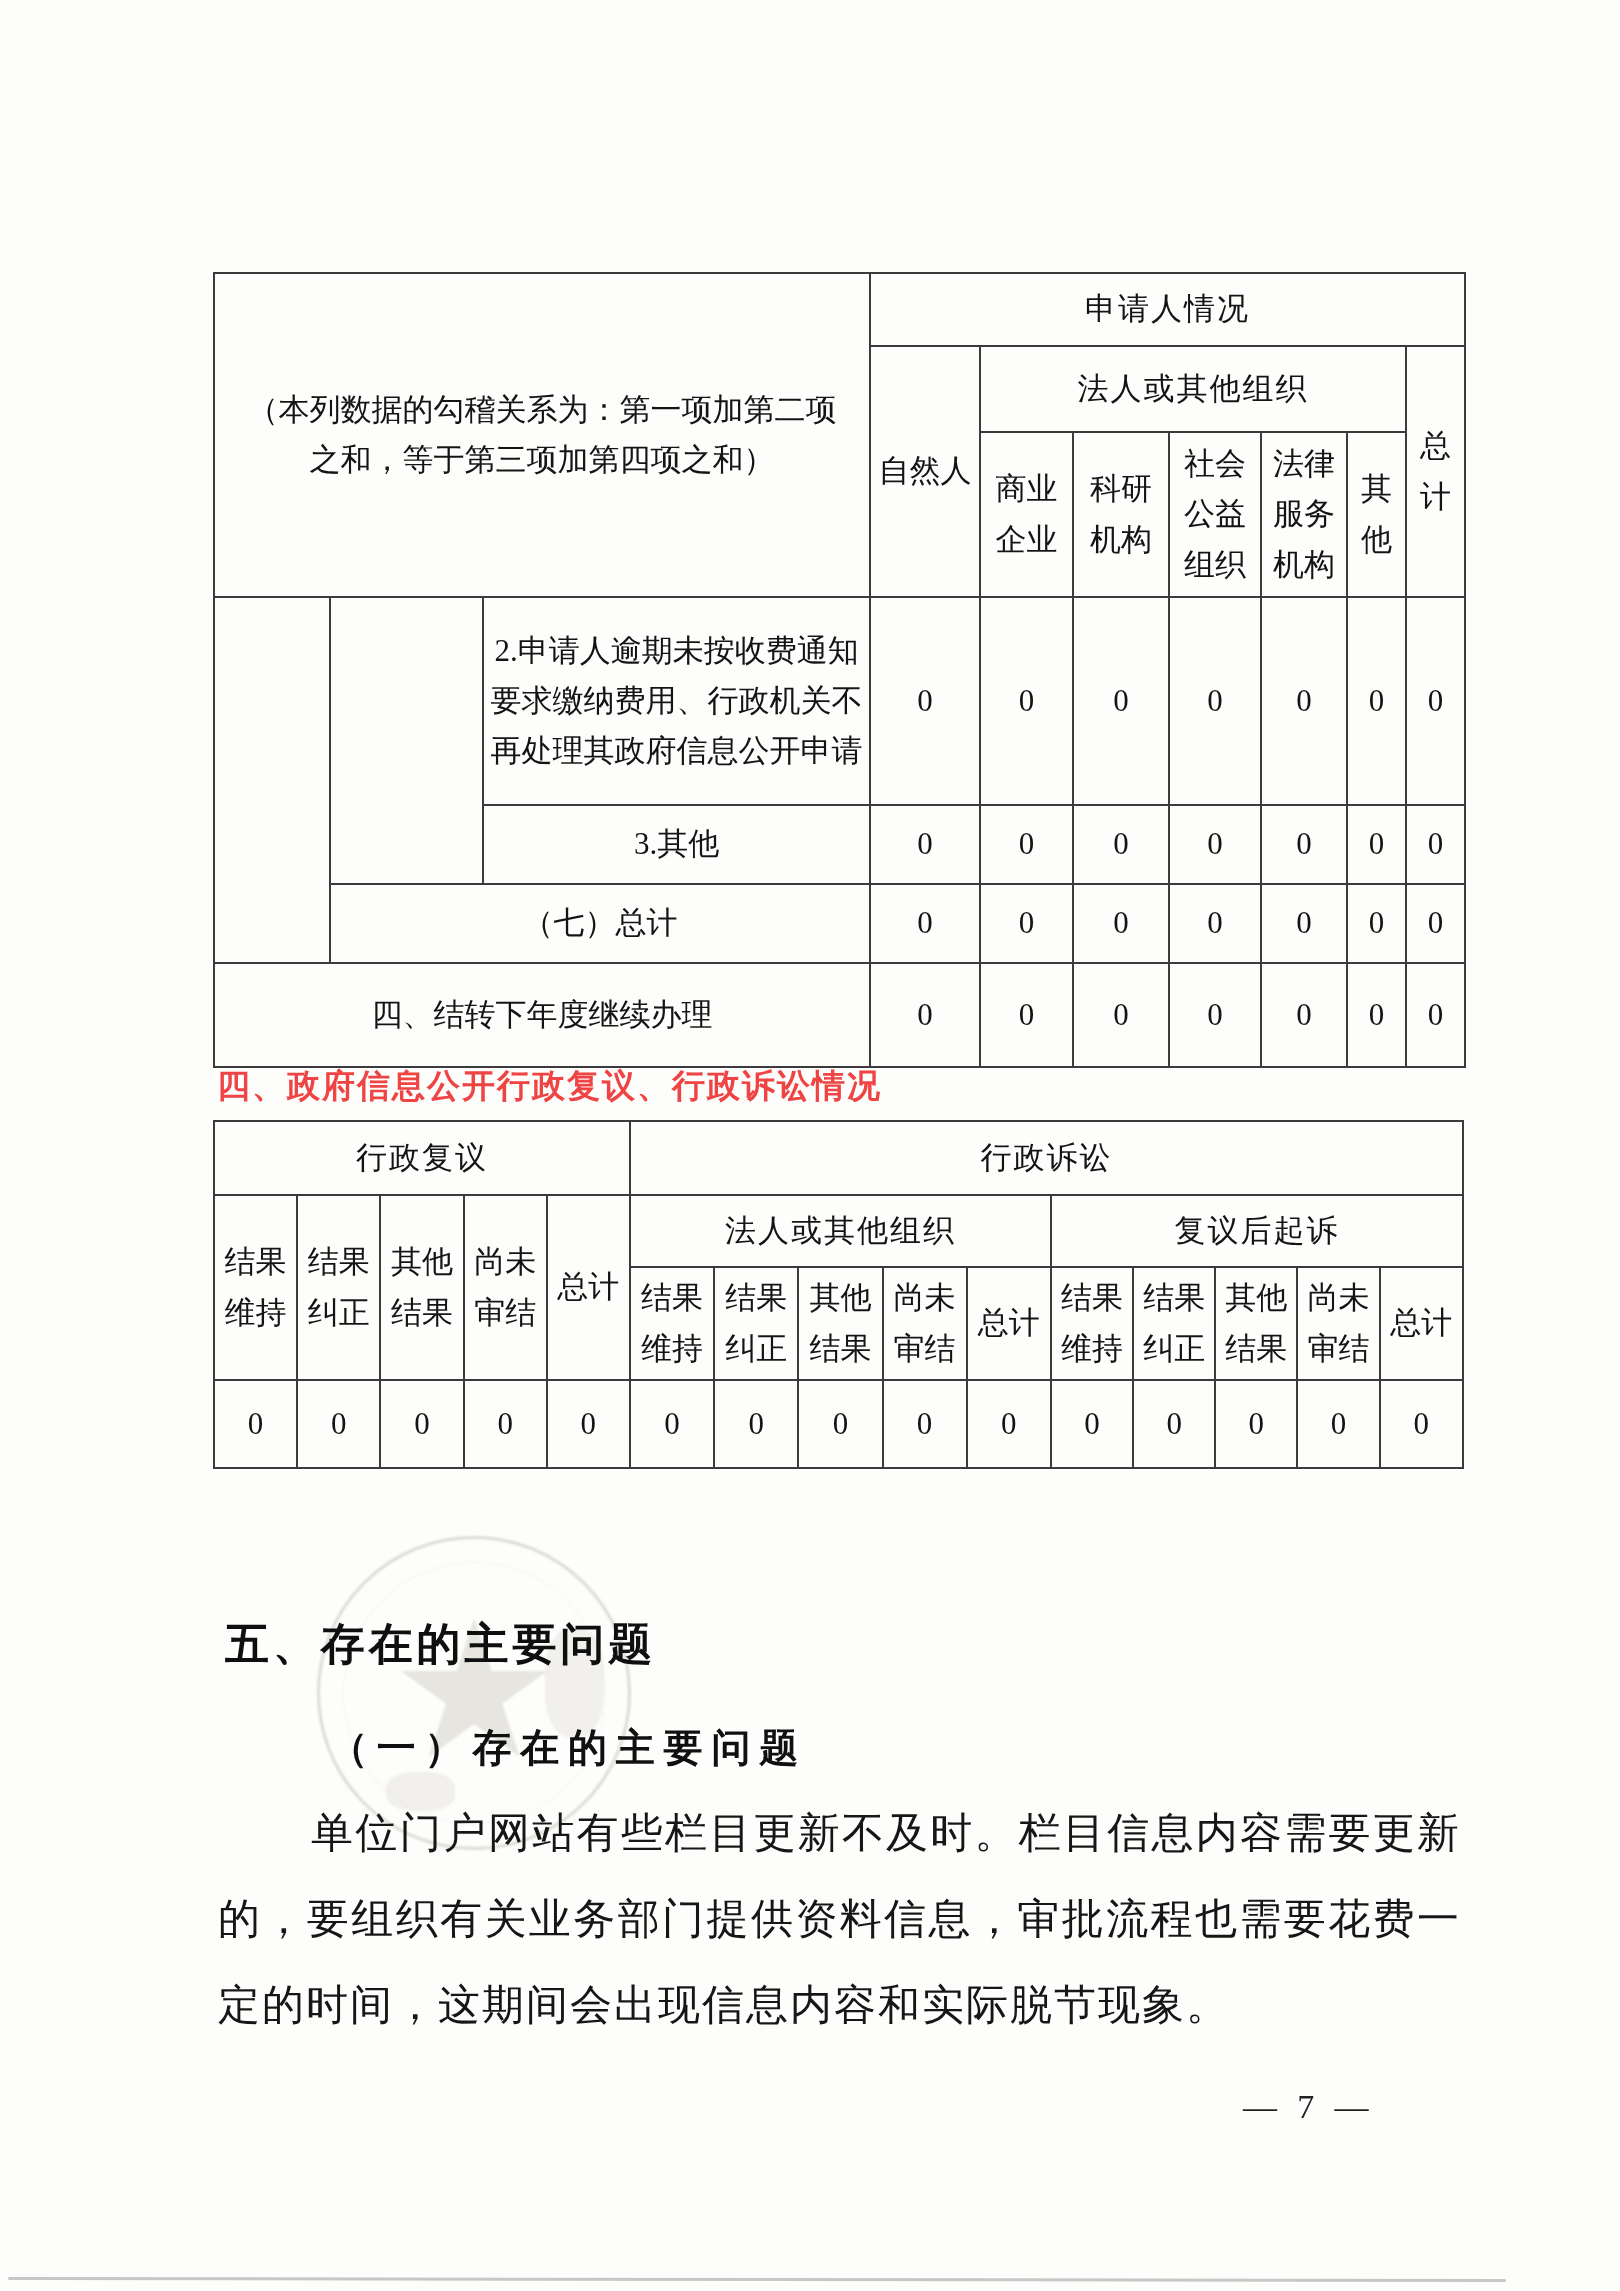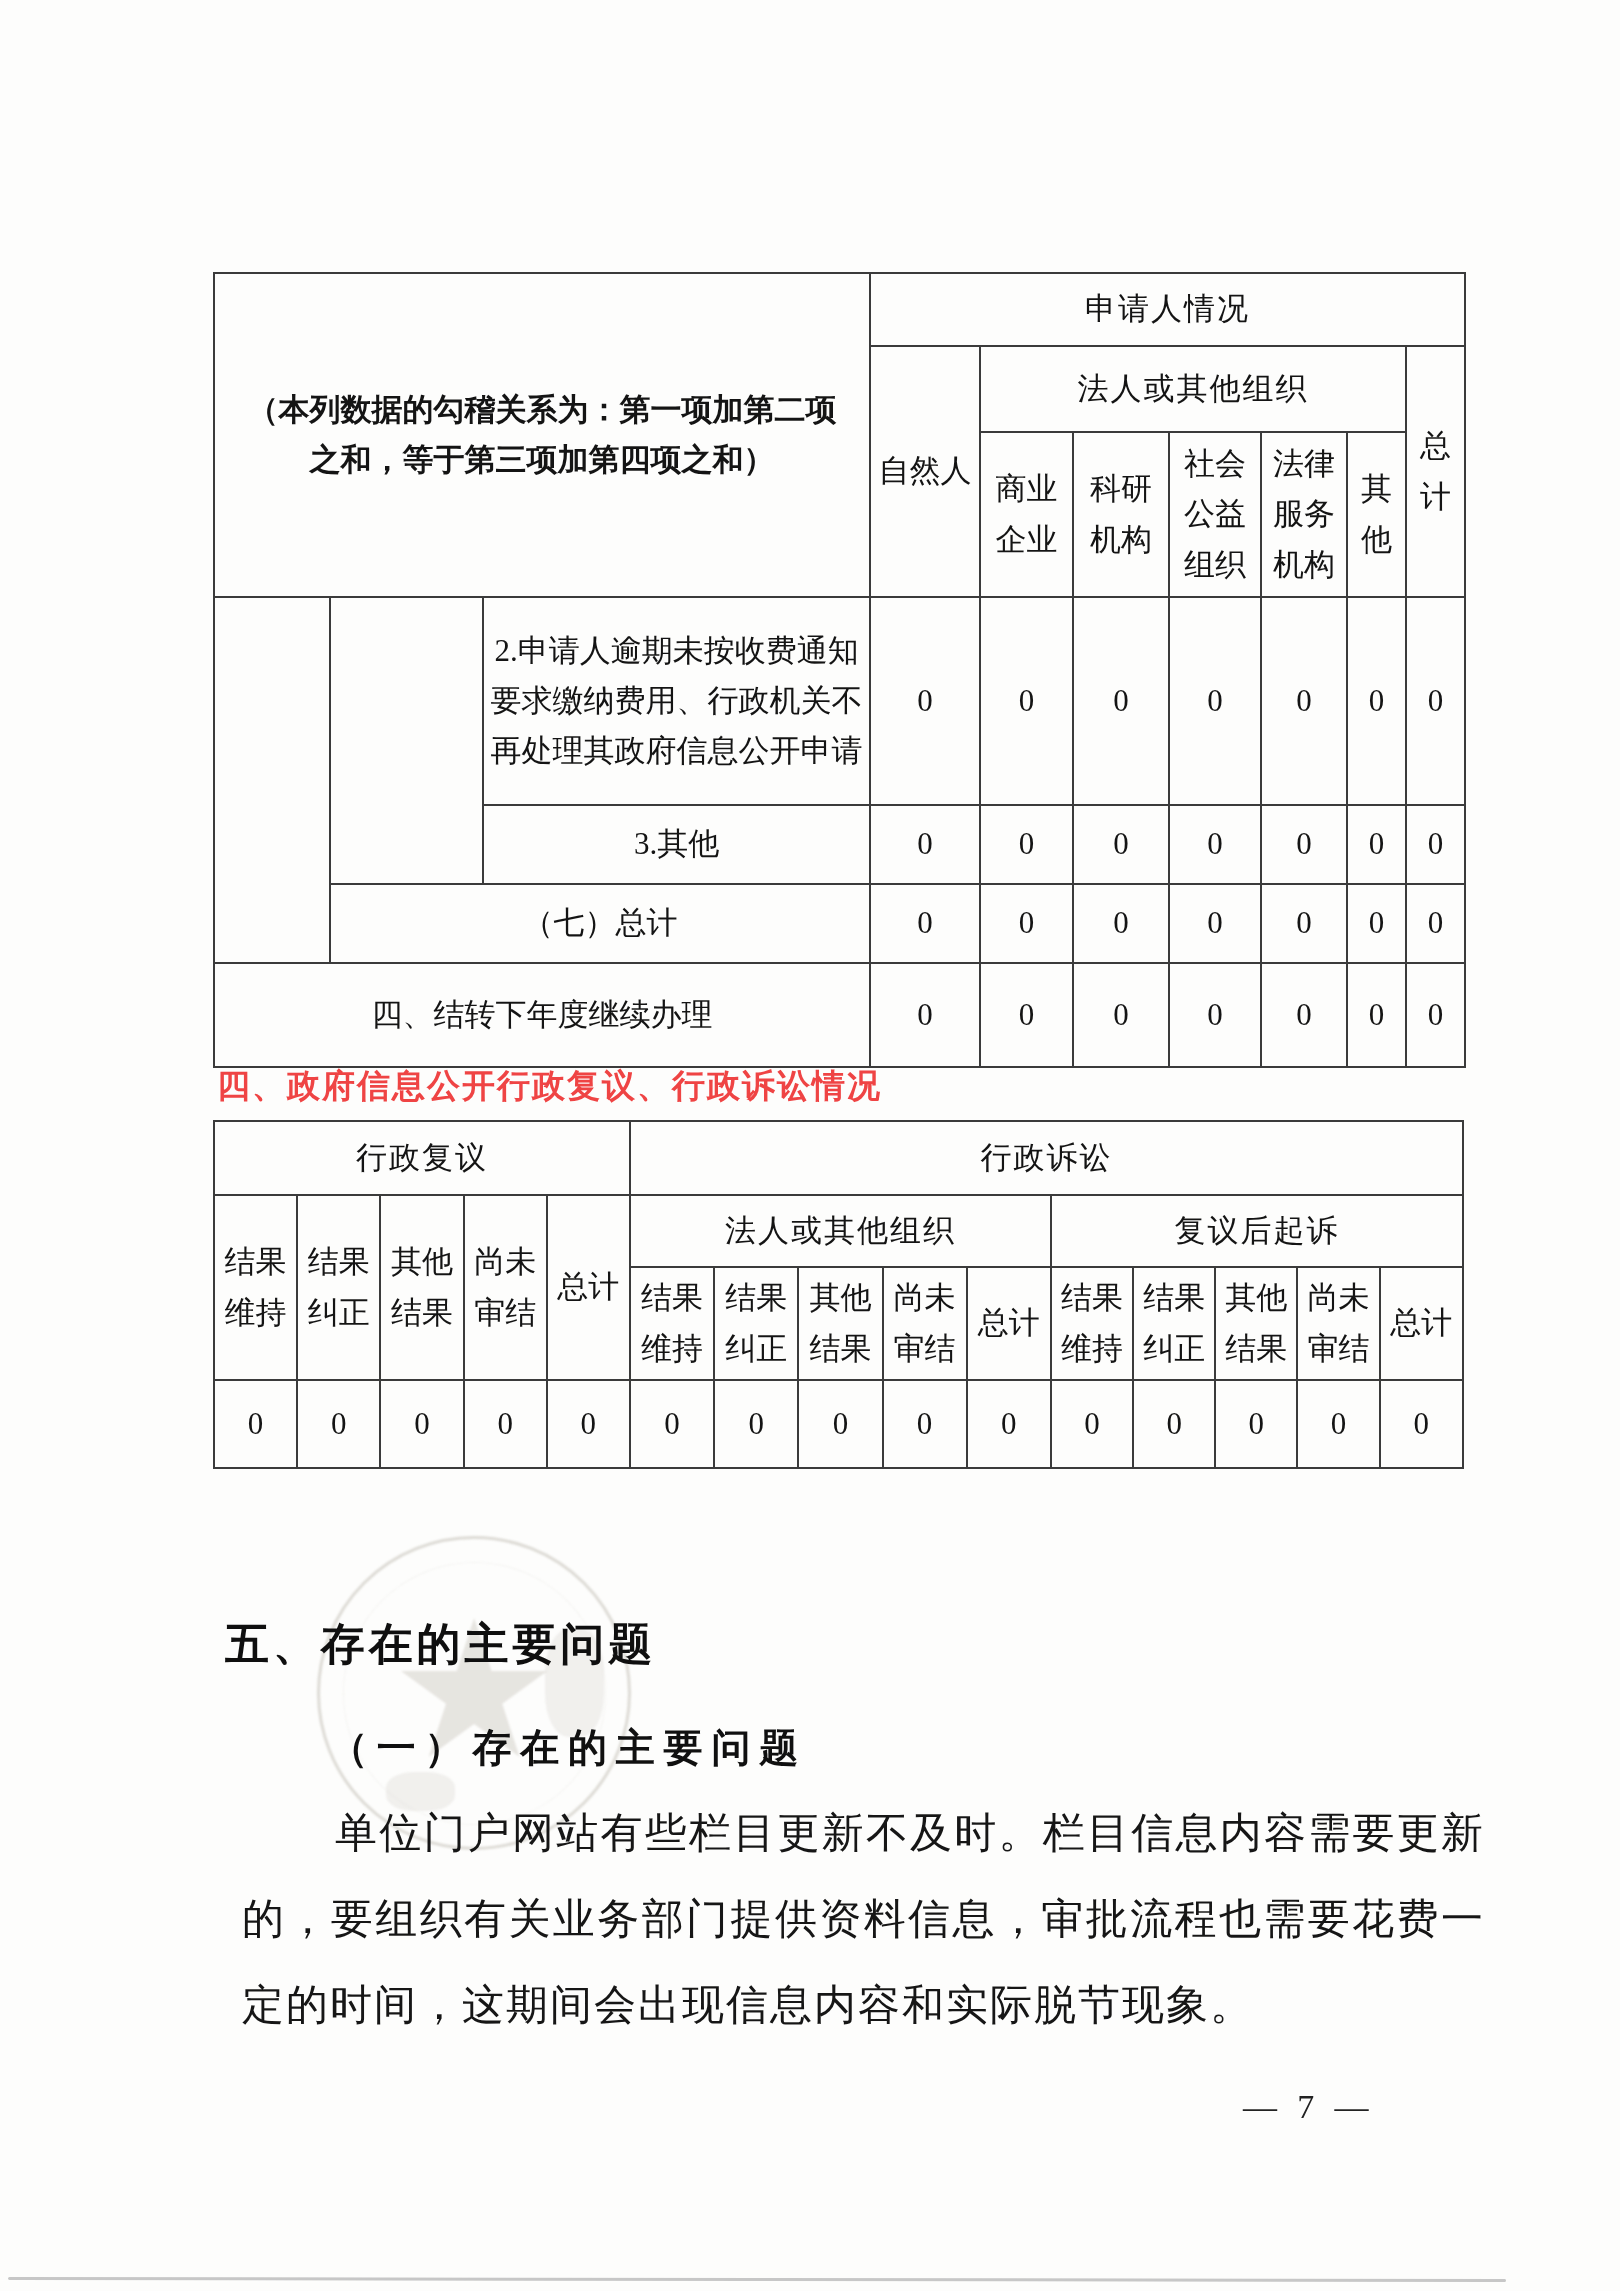--- a/index.html
+++ b/index.html
@@ -14,21 +14,21 @@
     background:transparent;
   }
   table.grid td{
     border:2px solid #3b3b3b;text-align:center;vertical-align:middle;
     padding:2px 5.9px;font-size:31px;line-height:1.62;color:#141414;
     overflow:hidden;word-break:break-all;
   }
   table.t1{left:213px;top:272px;width:1251px;}
   table.t2{left:213px;top:1120px;width:1251px;border-radius:24px;}
   table.t1, table.t2{border:2.9px solid #2c2c2c;}
-  td.note-cell{font-size:31px;line-height:59px;padding:0 13.7px;font-weight:bold;}
+  td.note-cell{font-size:31px;line-height:59px;padding:0 13.7px;}
   td.group-hd{font-size:32px;letter-spacing:2px;}
   td.sub-hd{font-size:31px;line-height:1.85;padding:2px 3.9px;}
   td.row-label{font-size:32px;line-height:57px;padding:3.9px 9.8px;border-radius:7px;}
   td.val{font-size:35px;font-family:"Liberation Serif","DejaVu Serif",serif;}
   td.dbl{border-top:6.9px double #3b3b3b;}
   td.thick-top{border-top:4.9px solid #474747;}
   tr.h74{height:73px;} tr.h88{height:86px;} tr.h168{height:165px;}
   tr.h212{height:208px;} tr.h85{height:79px;} tr.h86{height:104px;}
   tr.h75{height:74px;} tr.h73{height:72px;} tr.h115{height:113px;}
   tr.h90{height:88px;}
@@ -46,21 +46,20 @@
   .hd5sub{
     position:absolute;left:329px;top:1721px;
     font-family:"Liberation Serif","DejaVu Serif",serif;
     font-weight:bold;font-size:39px;letter-spacing:8.8px;color:#101010;
   }
   .para{
     position:absolute;left:218px;top:1790px;width:1243px;
     font-size:42px;letter-spacing:2px;line-height:86px;
     text-indent:93px;text-align:justify;text-align-last:left;
     color:#161616;
-    margin-left:24px;
   }
   .pageno{
     position:absolute;left:1243px;top:2088px;
     font-size:34px;letter-spacing:5.9px;color:#222;
   }
   
   .stamp{
     position:absolute;left:317px;top:1536px;width:314px;height:314px;
     pointer-events:none;filter:blur(1.2px);opacity:0.55;
   }

